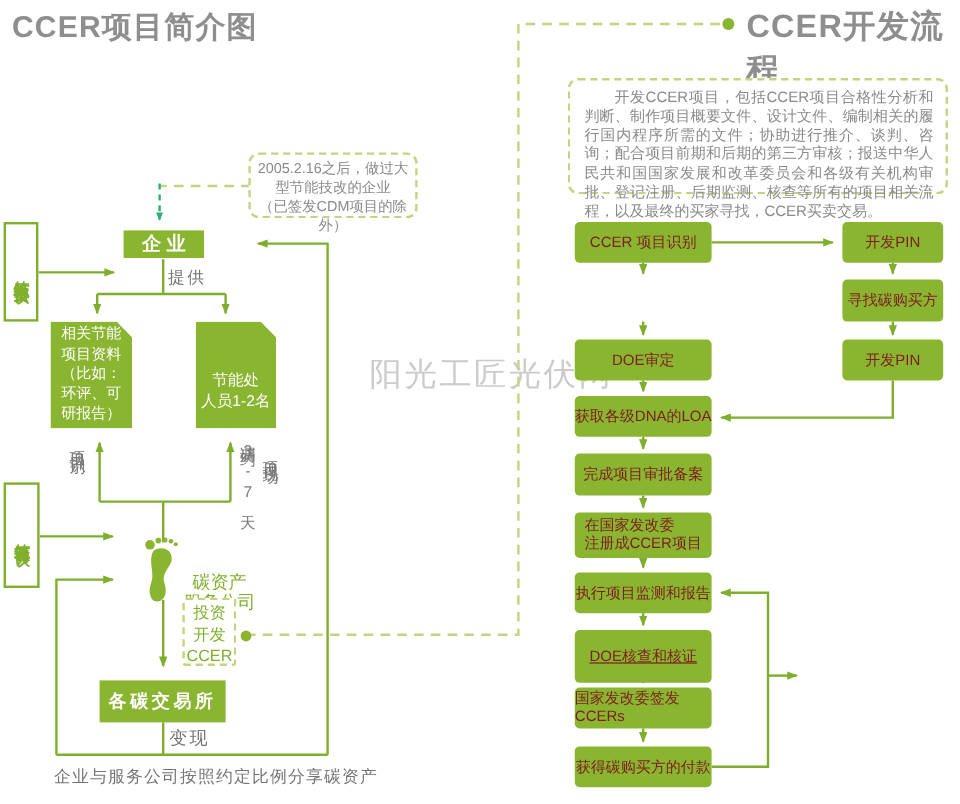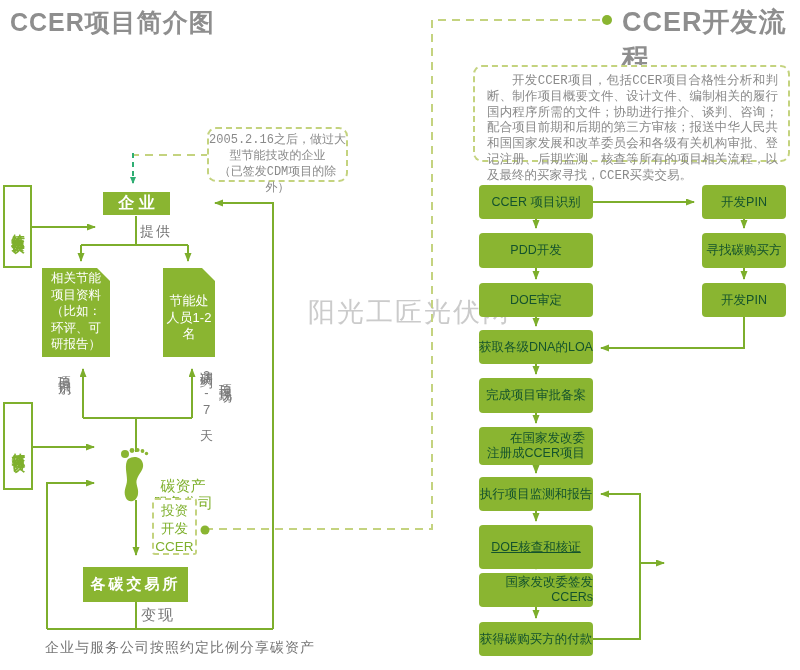--- a/index.html
+++ b/index.html
@@ -5,25 +5,25 @@
   html,body{margin:0;padding:0;background:#ffffff;}
   .stage{position:relative;width:800px;height:670px;background:#ffffff;overflow:hidden;
          font-family:"Liberation Sans","DejaVu Sans",sans-serif;}
   .abs{position:absolute;box-sizing:border-box;}
   .pre{white-space:pre-line;}
   svg.wires{position:absolute;left:0;top:0;z-index:1;}
   .node{z-index:2;}
   .title{font-weight:bold;color:#8e8e8e;letter-spacing:1px;}
   .greenbox{background:#8ab531;color:#ffffff;display:flex;align-items:center;justify-content:center;
             text-align:center;border-radius:0;}
-  .flowbox{background:#8ab531;color:#14532d;display:flex;align-items:center;justify-content:center;
-           text-align:right;border-radius:4px;font-size:12.5px;line-height:15px;}
+  .flowbox{background:#8ab531;color:#7f1d1d;display:flex;align-items:center;justify-content:center;
+           text-align:left;border-radius:4px;font-size:12.5px;line-height:15px;}
   .docbox{background:#8ab531;color:#ffffff;text-align:center;font-size:12.5px;line-height:16.5px;
           clip-path:polygon(0 0,calc(100% - 13px) 0,100% 13px,100% 100%,0 100%);}
-  .dashedbox{border:2px dashed #c4d37f;border-radius:9px;color:#8a8a8a;background:#ffffff;font-family:Liberation Mono, monospace;}
+  .dashedbox{border:2px dashed #c4d37f;border-radius:9px;color:#8a8a8a;background:#ffffff;}
   .vbox{border:2px solid #7fb02d;color:#7fb02d;background:#ffffff;
         writing-mode:vertical-rl;text-orientation:upright;
         display:flex;align-items:center;justify-content:center;
         font-size:13px;letter-spacing:1px;font-weight:bold;}
   .vlabel{writing-mode:vertical-rl;text-orientation:upright;color:#7a7a7a;font-size:13px;letter-spacing:2px;z-index:2;}
   .graytext{color:#757575;}
   .greentext{color:#7fb02d;margin-top:20px;}
   .watermark{color:#cbcbcb;font-size:27px;letter-spacing:2px;z-index:0;}
 </style>
 </head>
@@ -105,22 +105,22 @@
        font-size:16px;font-weight:bold;">企 业</div>
 
   <div class="abs node graytext" style="left:140px;top:223px;font-size:14px;letter-spacing:2px;">提供</div>
 
   <div class="abs node docbox pre" style="left:42px;top:268px;width:68px;height:89px;padding-top:2px;">相关节能
 项目资料
 （比如：
 环评、可
 研报告）</div>
 
-  <div class="abs node docbox pre" style="left:163px;top:268px;width:52px;height:89px;
-       padding-top:25px;font-size:13px;">节能处
+  <div class="abs node docbox pre" style="left:163px;top:268px;width:67px;height:89px;
+       padding-top:41px;font-size:13px;">节能处
 人员1-2名</div>
 
   <div class="abs vlabel" style="left:55px;top:366px;">项目识别</div>
 
   <div class="abs vlabel" style="left:197px;top:362px;">调研约3-7天</div>
 
   <div class="abs vlabel" style="left:216px;top:374px;">项目现场</div>
 
   <svg class="abs node" style="left:118px;top:446px;" width="34" height="60" viewBox="0 0 34 60">
     <g fill="#8ab531">
@@ -149,21 +149,20 @@
   <div class="abs node graytext" style="left:141px;top:606px;font-size:15px;letter-spacing:2px;">变现</div>
 
   <div class="abs node graytext" style="left:45px;top:639px;font-size:14px;letter-spacing:1px;">企业与服务公司按照约定比例分享碳资产</div>
 
   <div class="abs node title" style="left:622px;top:4px;font-size:27px;">CCER开发流程</div>
 
   <div class="abs node dashedbox" style="left:473px;top:65px;width:317px;height:97px;
        font-size:12.5px;line-height:15.8px;padding:7px 10px 6px 12px;text-align:justify;text-indent:2em;">开发CCER项目，包括CCER项目合格性分析和判断、制作项目概要文件、设计文件、编制相关的履行国内程序所需的文件；协助进行推介、谈判、咨询；配合项目前期和后期的第三方审核；报送中华人民共和国国家发展和改革委员会和各级有关机构审批、登记注册、后期监测、核查等所有的项目相关流程，以及最终的买家寻找，CCER买卖交易。</div>
 
   <div class="abs node flowbox" style="left:479px;top:185px;width:114px;height:34px;">CCER 项目识别</div>
-  <div class="abs node flowbox" style="left:479px;top:233px;width:114px;height:35px;">PDD开发</div>
   <div class="abs node flowbox" style="left:479px;top:283px;width:114px;height:34px;">DOE审定</div>
   <div class="abs node flowbox" style="left:479px;top:330px;width:114px;height:34px;">获取各级DNA的LOA</div>
   <div class="abs node flowbox" style="left:479px;top:378px;width:114px;height:35px;">完成项目审批备案</div>
   <div class="abs node flowbox pre" style="left:479px;top:427px;width:114px;height:38px;">在国家发改委
 注册成CCER项目</div>
   <div class="abs node flowbox" style="left:479px;top:477px;width:114px;height:34px;">执行项目监测和报告</div>
   <div class="abs node flowbox" style="left:479px;top:525px;width:114px;height:44px;text-decoration:underline;">DOE核查和核证</div>
   <div class="abs node flowbox" style="left:479px;top:573px;width:114px;height:34px;">国家发改委签发CCERs</div>
   <div class="abs node flowbox" style="left:479px;top:622px;width:114px;height:34px;">获得碳购买方的付款</div>
 

